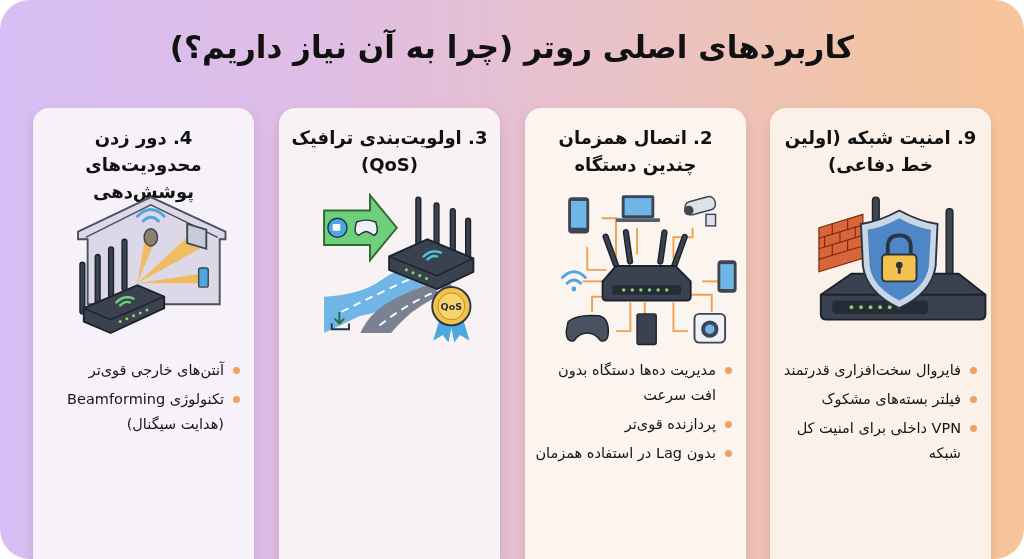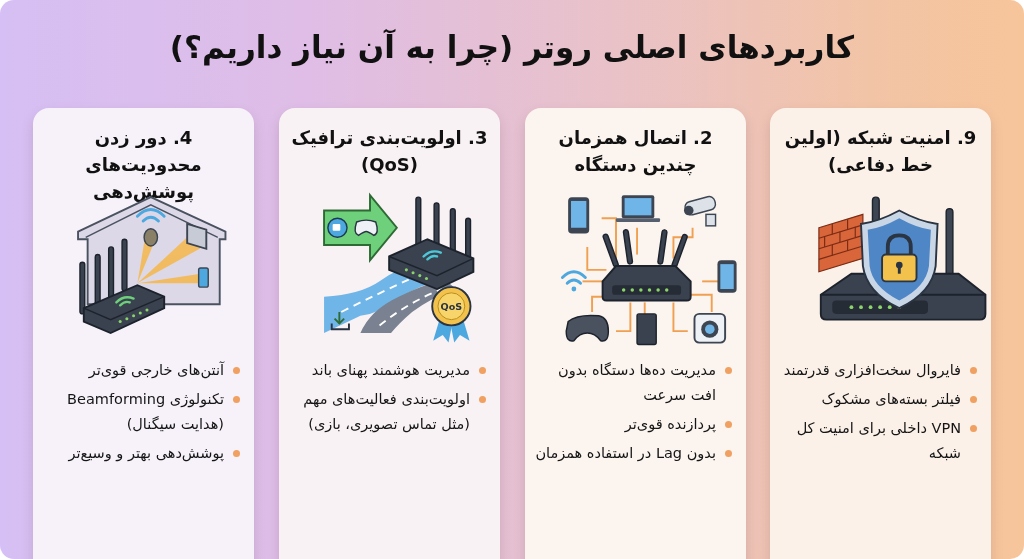--- a/index.html
+++ b/index.html
@@ -4,21 +4,21 @@
 <style>
   * { box-sizing: border-box; margin: 0; padding: 0; }
   html, body { width: 1024px; height: 559px; overflow: hidden; }
   body {
     font-family: "DejaVu Sans", sans-serif;
     background: #fff;
   }
   .canvas {
     position: relative;
     width: 1024px; height: 559px;
-    border-radius: 14px;
+    border-radius: 30px;
     background: linear-gradient(90deg, #d6bff4 0%, #dfbde6 30%, #e9c2c8 60%, #f2c4a6 85%, #f7c59a 100%);
     overflow: hidden;
   }
   .title {
     position: absolute;
     top: 26px; left: 0; right: 0;
     text-align: center;
     direction: rtl;
     font-weight: bold;
     font-size: 31px;
@@ -243,24 +243,20 @@
             <circle cx="129" cy="93" r="1.6"></circle>
           </g>
 
         <path d="M142 138 L136 158 L146 152 L152 160 L156 140 Z" fill="#4da8e0"></path>
         <path d="M168 138 L174 158 L164 152 L158 160 L154 140 Z" fill="#4da8e0"></path>
         <circle cx="155" cy="122" r="20" fill="#f2c24c" stroke="#2a3442" stroke-width="2"></circle>
         <circle cx="155" cy="122" r="14" fill="#f7d56a" stroke="#b88a1c" stroke-width="1"></circle>
         <text x="155" y="126" text-anchor="middle" font-family="DejaVu Sans, sans-serif" font-size="10" font-weight="bold" fill="#2a3442">QoS</text>
       </svg>
     </div>
-    <ul class="bullets">
-      <li><span class="dot"></span><span>مدیریت هوشمند پهنای باند</span></li>
-      <li><span class="dot"></span><span>اولویت‌بندی فعالیت‌های مهم (مثل تماس تصویری، بازی)</span></li>
-    </ul>
   </div>
 
   <div class="card c4">
     <div class="card-title">4. دور زدن محدودیت‌های پوشش‌دهی</div>
     <div class="card-art">
       <svg viewBox="0 0 210 162">
 
         <path d="M22 44 L98 8 L176 44 L176 52 L170 52 L170 120 L32 120 L32 52 L22 52 Z" fill="#dcd8e8" stroke="#4a5260" stroke-width="2"></path>
         <path d="M30 50 L98 16 L168 50" fill="none" stroke="#4a5260" stroke-width="1.5"></path>
 
@@ -299,16 +295,15 @@
             <circle cx="73" cy="135" r="1.6"></circle>
             <circle cx="80" cy="132" r="1.6"></circle>
             <circle cx="87" cy="129" r="1.6"></circle>
             <circle cx="94" cy="126" r="1.6"></circle>
           </g>
       </svg>
     </div>
     <ul class="bullets">
       <li><span class="dot"></span><span>آنتن‌های خارجی قوی‌تر</span></li>
       <li><span class="dot"></span><span>تکنولوژی Beamforming (هدایت سیگنال)</span></li>
-      <li><span class="dot"></span><span>پوشش‌دهی بهتر و وسیع‌تر</span></li>
     </ul>
   </div>
 </div>
 
 </body></html>

